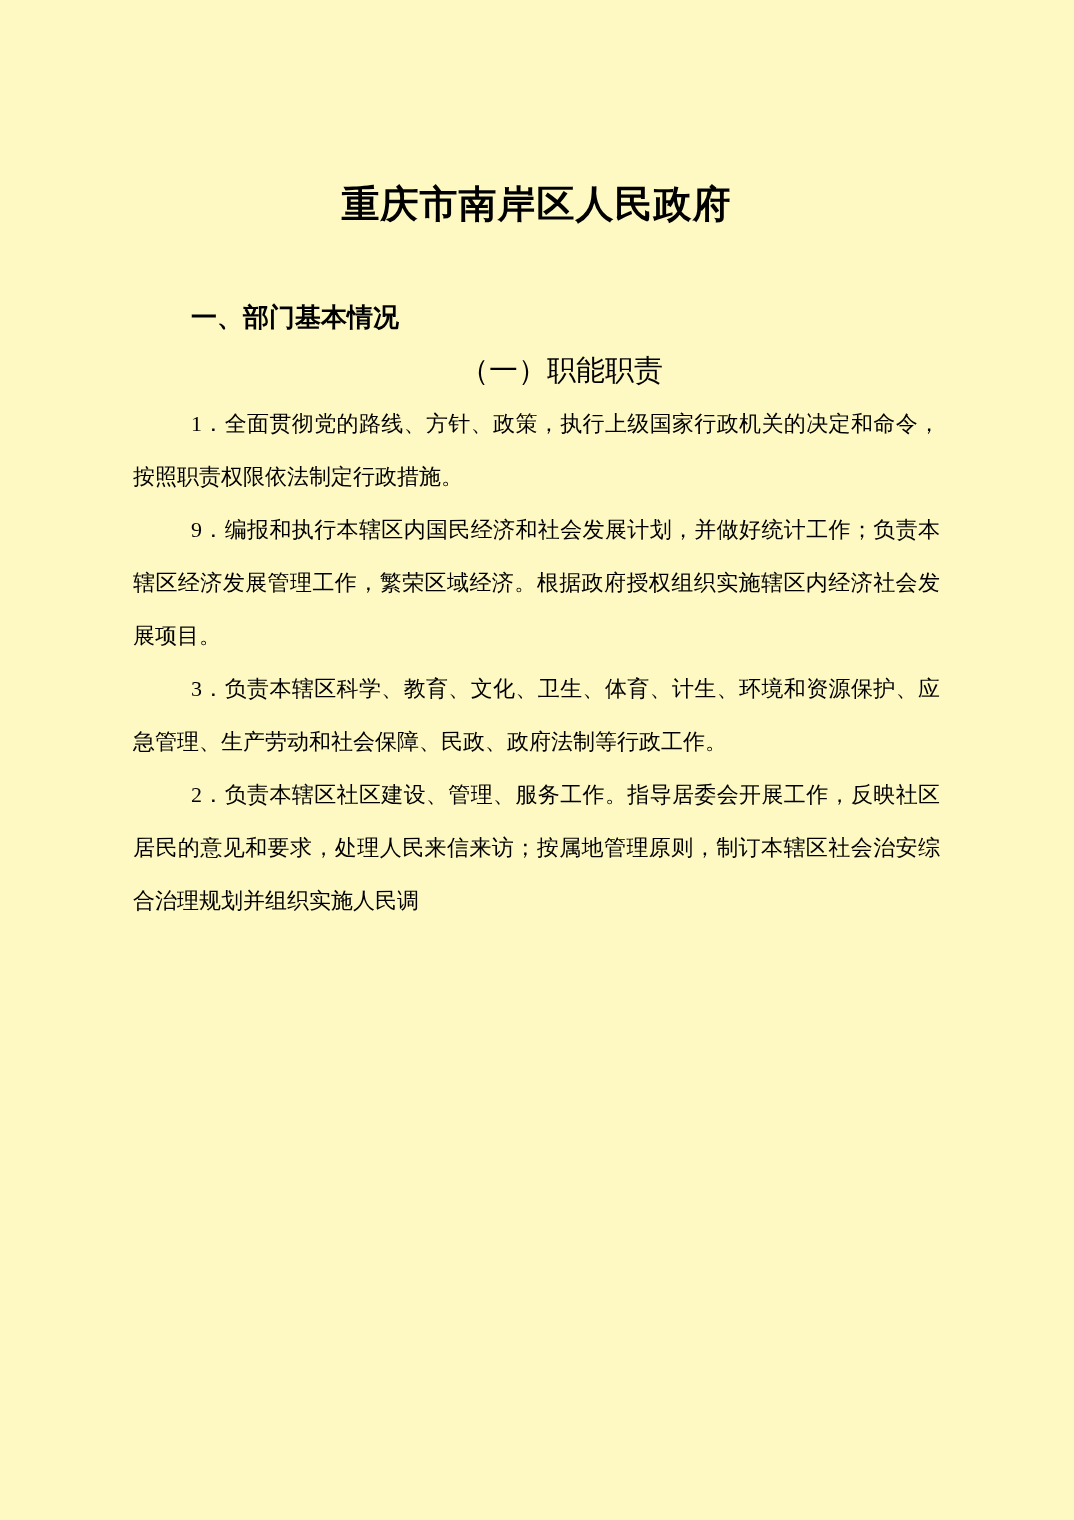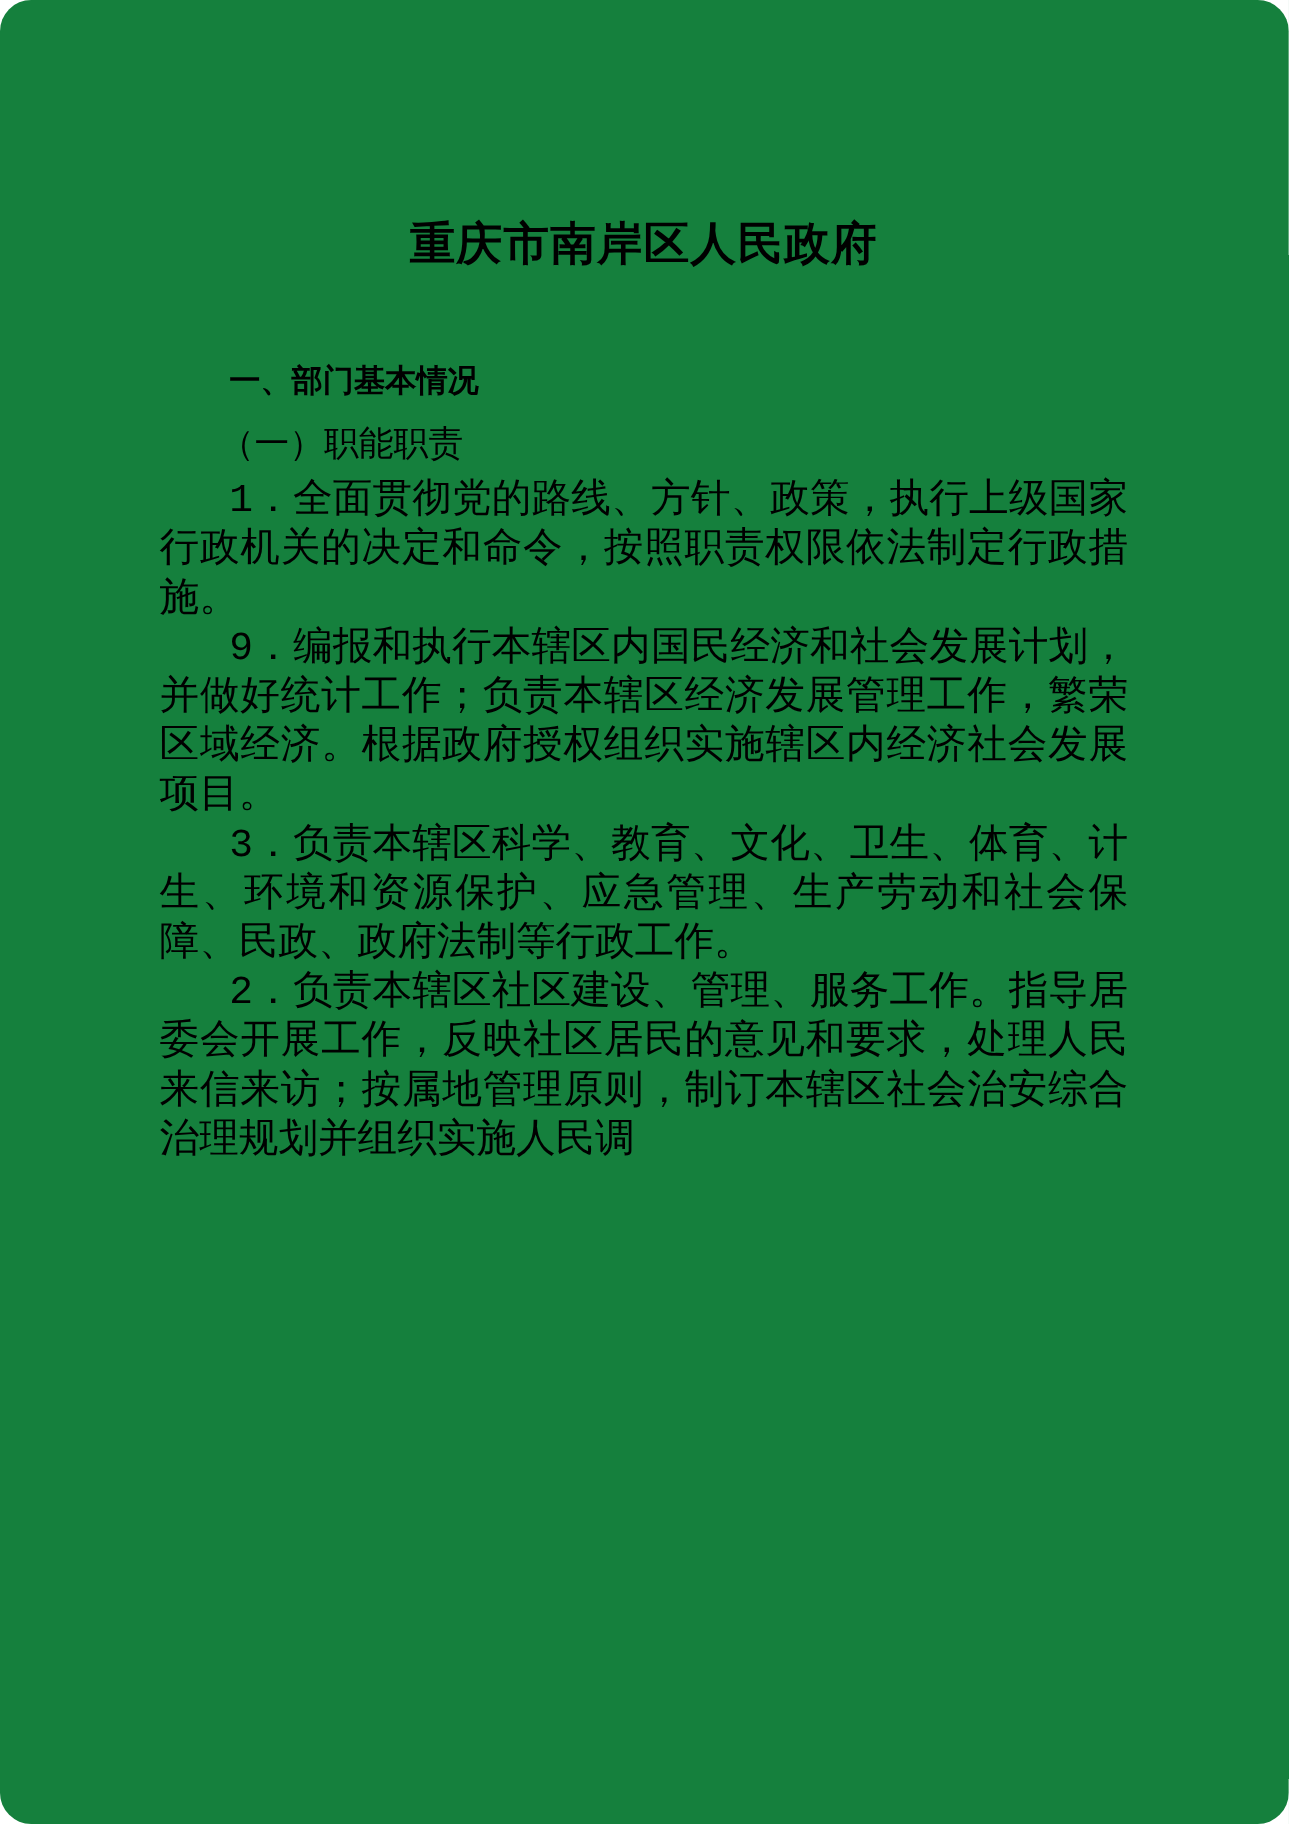--- a/index.html
+++ b/index.html
@@ -2,24 +2,23 @@
 <html><head>
 <meta charset="utf-8">
 <style>
   * { box-sizing: border-box; }
   html, body { margin: 0; padding: 0; background: #ffffff; }
   .page {
     position: relative;
     width: 1074px;
     height: 1520px;
     margin: 0 auto;
-    background: #15803d;
+    background: #fef9c3;
     color: #000000;
     overflow: hidden;
-    border-radius: 26px;
   }
   .content {
     margin-left: 133px;
     margin-right: 134px;
   }
   .title-block {
     padding-top: 176px;
     text-align: center;
     font-family: "Liberation Serif", "DejaVu Serif", serif;
     font-weight: 700;
@@ -34,27 +33,28 @@
     font-size: 26px;
     line-height: 53px;
     text-indent: 58px;
   }
   .section-subheading {
     font-family: "Liberation Serif", "DejaVu Serif", serif;
     font-weight: 400;
     font-size: 29px;
     line-height: 53px;
     text-indent: 50px;
+    text-align: center;
   }
   p.body-para {
     margin: 0;
-    font-family: Liberation Mono, monospace;
+    font-family: Liberation Serif, serif;
     font-weight: 400;
-    font-size: 33px;
-    line-height: 41px;
+    font-size: 22px;
+    line-height: 53px;
     text-indent: 58px;
     text-align: justify;
     text-justify: inter-character;
   }
 </style>
 </head>
 <body>
 
 <div class="page">
   <div class="content">

